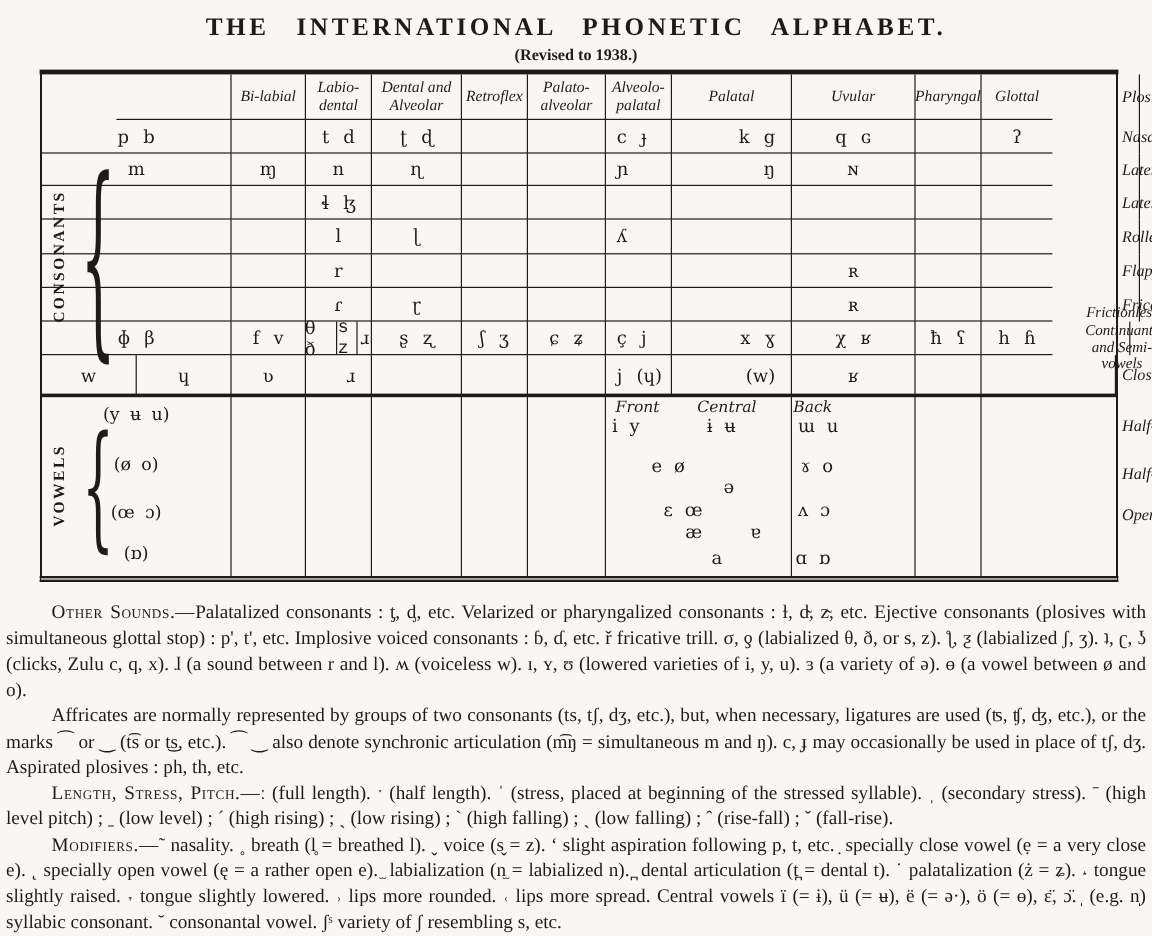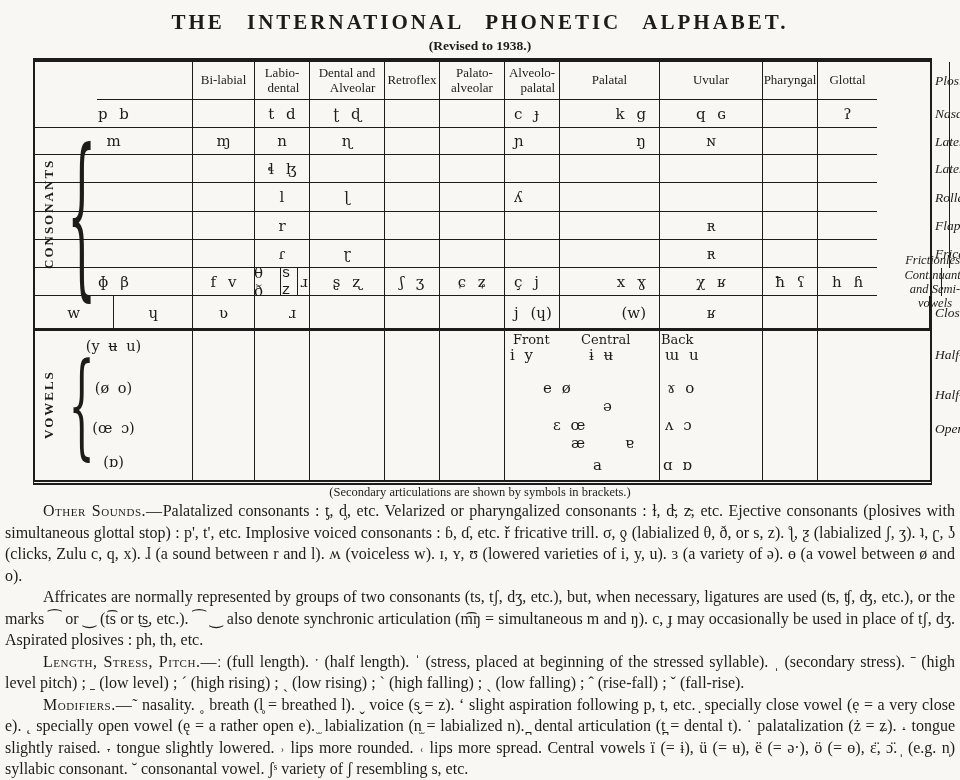--- a/index.html
+++ b/index.html
@@ -16,22 +16,22 @@
 
   
   #ipa-table{ position:absolute; left:33px; top:58px; width:895px; height:418px;
     display:grid;
     grid-template-columns:158px 62px 55px 75px 55px 65px 55px 100px 103px 55px 59px 53px;
     grid-template-rows:38px 28px 27px 28px 29px 28px 28px 28px 34px 150px;
     border-top:4px solid var(--ink); border-bottom:5px double var(--ink);
     border-left:2px solid var(--ink); border-right:2px solid var(--ink);
     background:var(--paper); }
   .hc{ border-right:1px solid var(--ink); border-bottom:1px solid var(--ink);
-       display:flex; align-items:center; justify-content:center; text-align:right;
-       font-size:13px; line-height:1.15; white-space:pre-line; }
+       display:flex; align-items:center; justify-content:center; text-align:center;
+       font-style:italic; font-size:13px; line-height:1.15; white-space:pre-line; }
   .hc.corner{ border-bottom:none; }
   .lastcol{ border-right:none !important; }
   .cell{ border-right:1px solid var(--ink); border-bottom:1px solid var(--ink);
          display:flex; align-items:center; justify-content:center;
          font-family:"DejaVu Serif","DejaVu Sans",serif; font-size:15px; word-spacing:7px; }
   .cell.align-left{ justify-content:flex-start; padding-left:9px; }
   .cell.align-right{ justify-content:flex-end; padding-right:13px; }
   .cell.subwrap{ padding:0; align-items:stretch; }
   .subcell{ display:flex; align-items:center; justify-content:center; border-right:1px solid var(--ink); }
   .subcell:last-child{ border-right:none; }
@@ -41,21 +41,21 @@
   .lab .rl-text{ white-space:nowrap; }
   .lab .rl-dot{ font-style:normal; }
   .lab.two{ justify-content:center; text-align:center; line-height:1.15; font-size:12.5px; padding-right:6px; }
   .vlab, .vcol{ position:relative; padding:0; }
   .vrow{ position:absolute; left:58px; right:14px; height:18px; display:flex;
          align-items:center; justify-content:space-between; font-style:italic; font-size:13.5px; }
   .vval{ position:absolute; left:0; width:100%; height:18px; text-align:center;
          font-family:"DejaVu Serif","DejaVu Sans",serif; font-size:14.5px; font-style:normal; word-spacing:4px; }
   .vcell{ border-right:1px solid var(--ink); }
   #vowel-diagram{ position:relative; font-family:"DejaVu Serif","DejaVu Sans",serif; }
-  .vd-h{ position:absolute; font-size:13px; }
+  .vd-h{ position:absolute; font-style:italic; font-size:13px; }
   .vd-p{ position:absolute; font-size:15px; word-spacing:5px; white-space:nowrap; }
   .overlay{ position:absolute; background:var(--ink); }
   .section-label{ position:absolute; display:flex; align-items:center; justify-content:center;
       font-weight:bold; font-size:13px; letter-spacing:2px;
       writing-mode:vertical-rl; transform:rotate(180deg); }
   .brace{ position:absolute; display:flex; align-items:center; justify-content:center;
       font-family:"DejaVu Serif",serif; font-weight:normal; pointer-events:none; }
   .brace > span{ font-size:84px; display:block; }
 
   
@@ -285,20 +285,19 @@
       <div class="section-label" style="left: 2px; top: 38px; height: 228px; width: 24px;">CONSONANTS</div>
       <div class="section-label" style="left: 2px; top: 270px; height: 146px; width: 24px;">VOWELS</div>
       <div class="brace" style="left: 30px; top: 38px; height: 228px; width: 34px;">
         <span style="transform: scale(0.55, 2.1);">{</span>
       </div>
       <div class="brace" style="left: 30px; top: 270px; height: 146px; width: 34px;">
         <span style="transform: scale(0.5, 1.35);">{</span>
       </div>
     </div>
 
-  <div id="caption">(Secondary articulations are shown by symbols in brackets.)</div>
   <div id="text-block">
       <p><span class="lead">Other Sounds.—</span><span class="ipa-body">Palatalized consonants : ƫ, ᶁ, etc.  Velarized or pharyngalized consonants : ɫ, d̴, z̴, etc.  Ejective consonants (plosives with simultaneous glottal stop) : p', t', etc.  Implosive voiced consonants : ɓ, ɗ, etc.  ř fricative trill.  σ, ƍ (labialized θ, ð, or s, z).  ƪ, ƺ (labialized ʃ, ʒ).  ʇ, ʗ, ʖ (clicks, Zulu c, q, x).  ɺ (a sound between r and l).  ʍ (voiceless w).  ɪ, ʏ, ʊ (lowered varieties of i, y, u).  ɜ (a variety of ə).  ɵ (a vowel between ø and o).</span></p>
       <p><span class="ipa-body">Affricates are normally represented by groups of two consonants (ts, tʃ, dʒ, etc.), but, when necessary, ligatures are used (ʦ, ʧ, ʤ, etc.), or the marks  ⁀  or  ‿  (t͡s or t͜s, etc.).  ⁀ ‿ also denote synchronic articulation (m͡ŋ = simultaneous m and ŋ).  c, ɟ may occasion­ally be used in place of tʃ, dʒ.  Aspirated plosives : ph, th, etc.</span></p>
       <p><span class="lead">Length, Stress, Pitch.—</span><span class="ipa-body">ː (full length).  ˑ (half length).  ˈ (stress, placed at beginning of the stressed syllable).  ˌ (secondary stress).  ˉ (high level pitch) ;  ˍ (low level) ;  ˊ (high rising) ;  ˏ (low rising) ;  ˋ (high falling) ;  ˎ (low falling) ;  ˆ (rise-fall) ;  ˇ (fall-rise).</span></p>
       <p><span class="lead">Modifiers.—</span><span class="ipa-body">˜ nasality.  ˳ breath (l̥ = breathed l).  ˬ voice (s̬ = z).  ʻ slight aspiration following p, t, etc.   ̣ specially close vowel (ẹ = a very close e).  ˛ specially open vowel (ę = a rather open e).   ̫ labialization (n̫ = labialized n).   ̪ dental articulation (t̪ = dental t).  ˙ palatalization (ż = ʑ).  ˔ tongue slightly raised.  ˕ tongue slightly lowered.  ˒ lips more rounded.  ˓ lips more spread.  Central vowels ï (= ɨ), ü (= ʉ), ë (= ə·), ö (= ɵ), ɛ̈, ɔ̈.   ̩ (e.g. n̩) syllabic consonant.  ˘ consonantal vowel.  ʃˢ variety of ʃ resembling s, etc.</span></p>
     </div>
 </div>
 
 </body></html>

